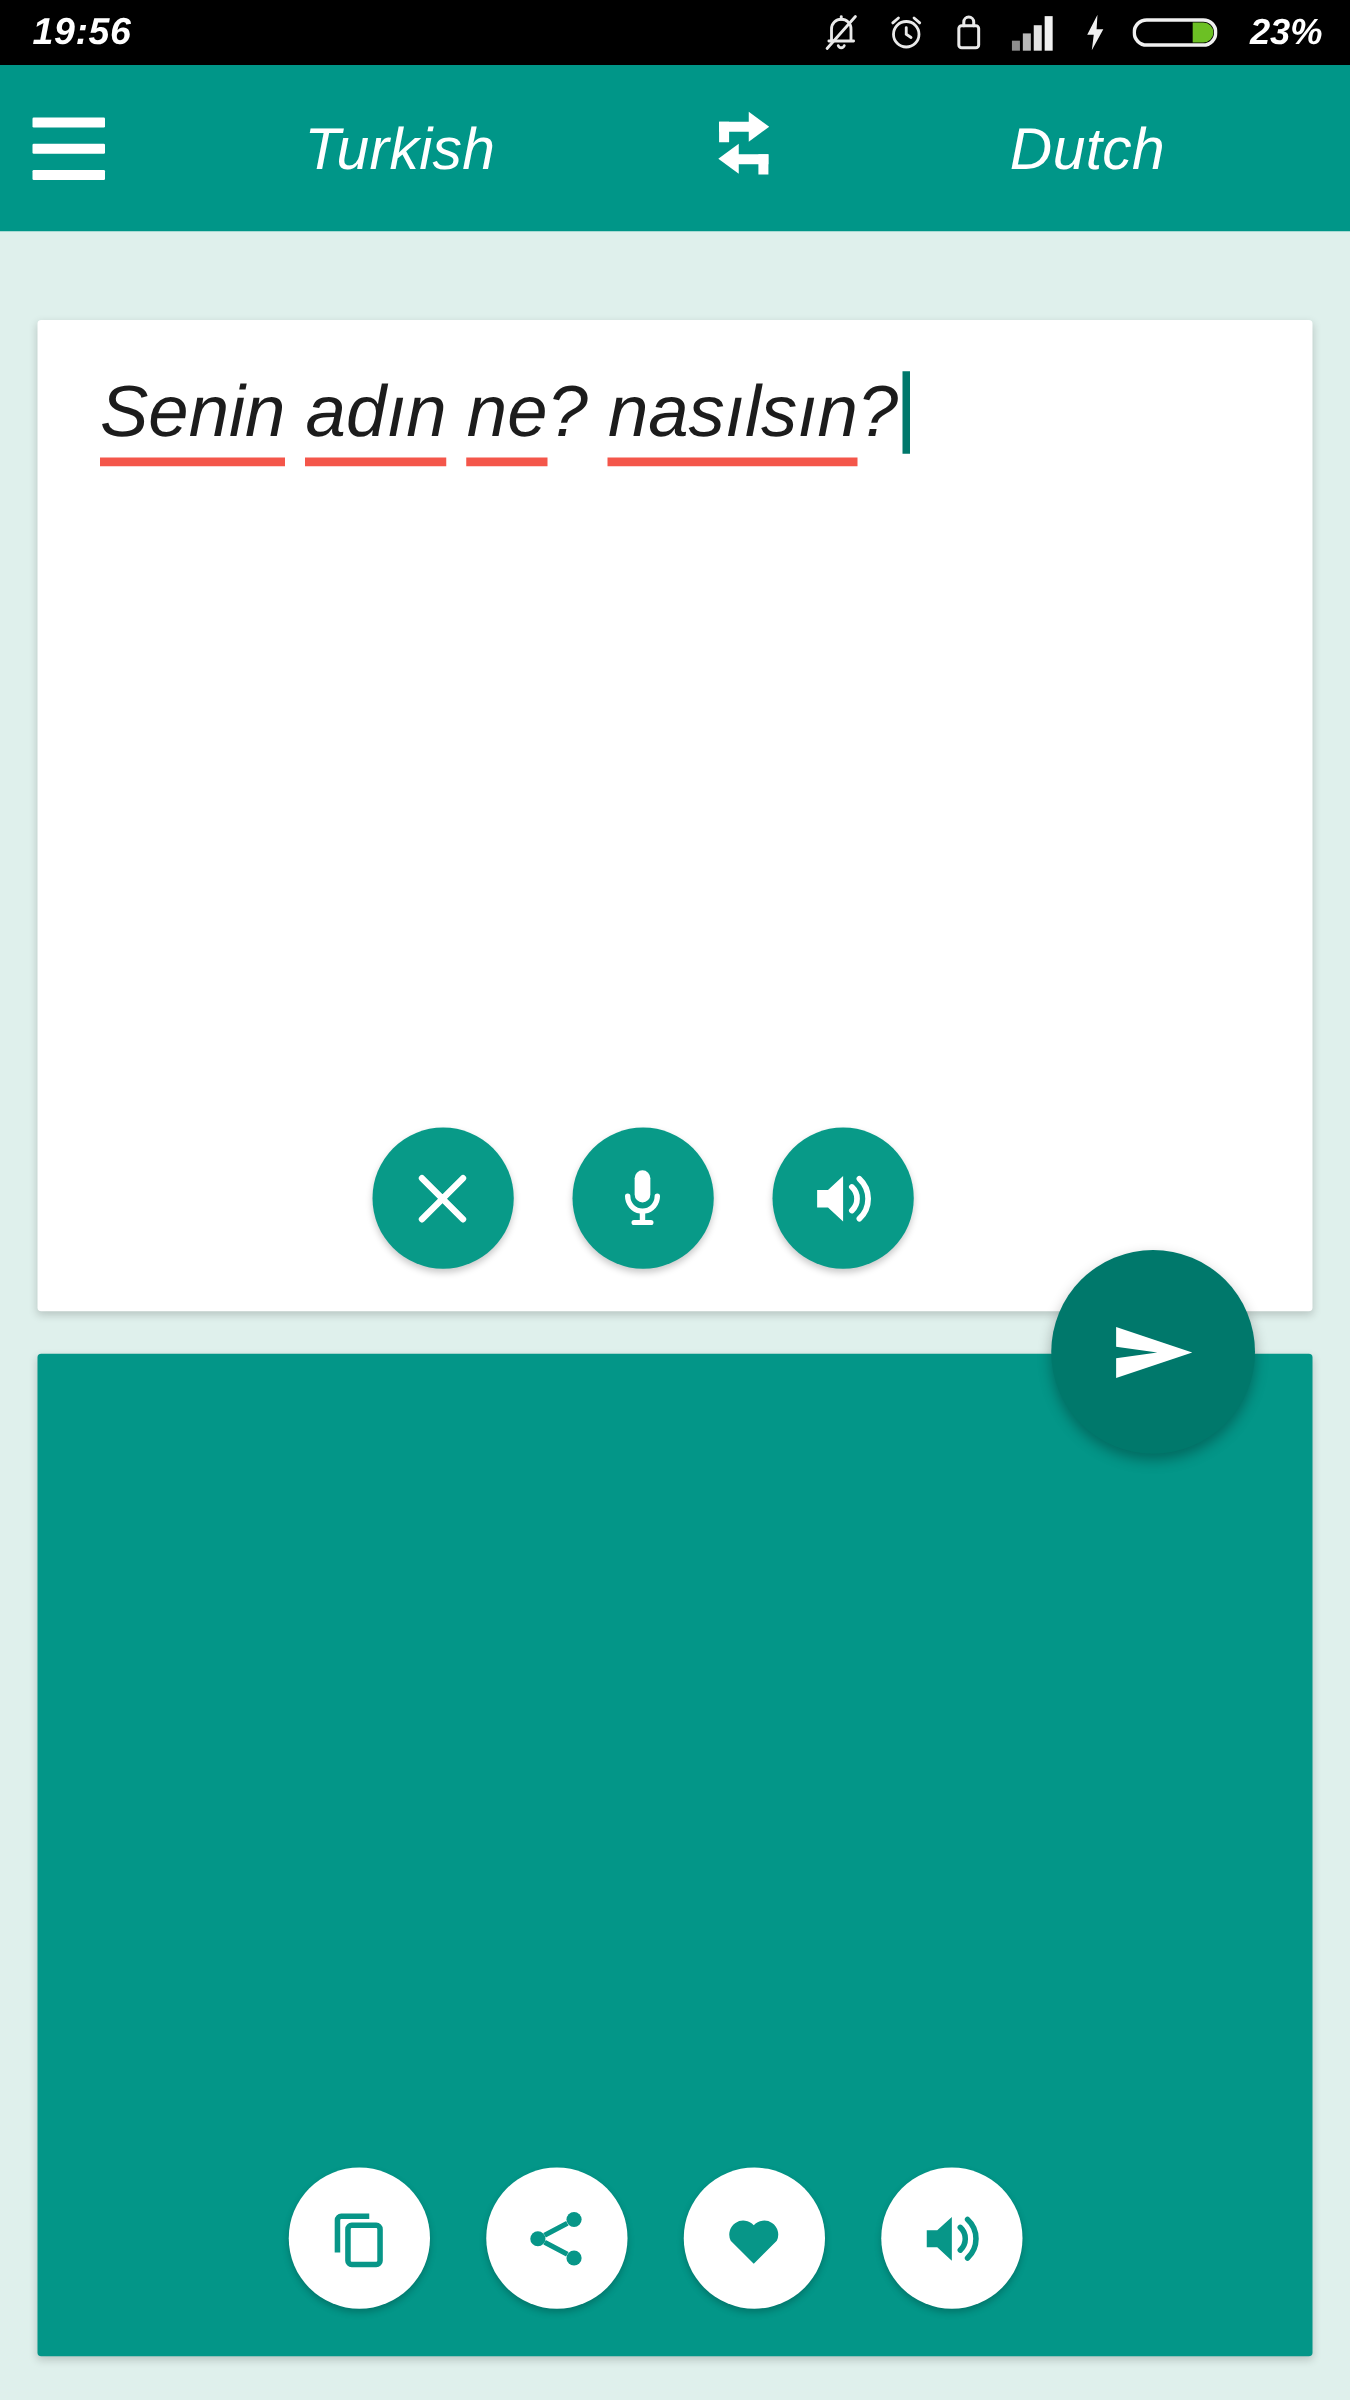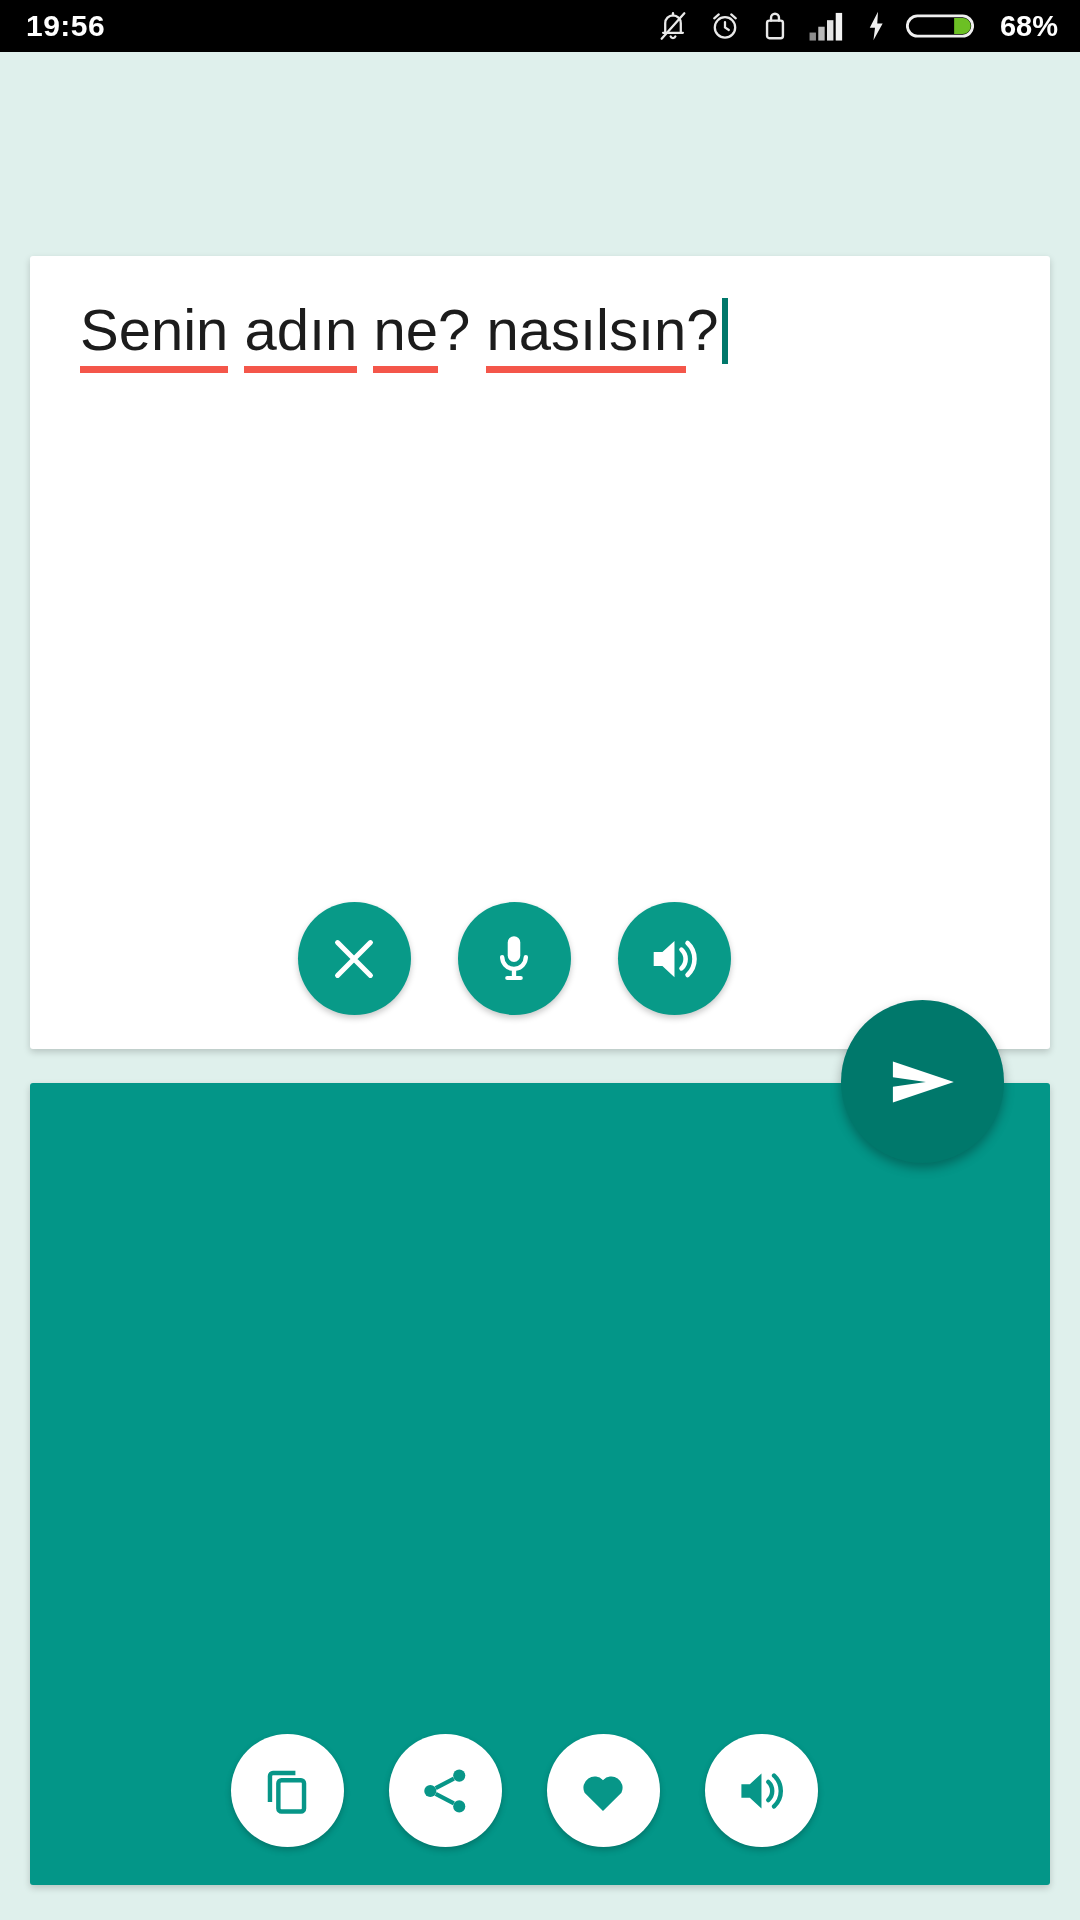--- a/index.html
+++ b/index.html
@@ -3,21 +3,21 @@
 <meta charset="utf-8">
 <title>Translator</title>
 <style>
   * { margin:0; padding:0; box-sizing:border-box; }
   html, body {
     width:1080px; height:1920px;
     background:#dff0ec;
     font-family:"Liberation Sans", sans-serif;
     overflow:hidden;
   }
-  #app { position:relative; width:923px; height:1920px; background:#dff0ec; }
+  #app { position:relative; width:923px; height:1920px; background:#dff0ec;font-style:italic; }
 
   
   .statusbar{
     position:absolute; left:0; top:0; width:1080px; height:52px;
     background:#000; display:flex; align-items:center;
     padding:0 22px 0 26px;
   }
   .status-time{
     color:#fff; font-size:30px; font-weight:bold; letter-spacing:.5px;
     font-family:"Liberation Sans", sans-serif;
@@ -151,24 +151,49 @@
 
       <svg class="sicon" width="24" height="34" viewBox="0 0 14 24">
         <path d="M8.4 2 2.6 13.3h3.7L5.2 22l6.5-11.8H7.9z" fill="#f0f0f0"></path>
       </svg>
 
       <svg class="sicon" width="68" height="34" viewBox="0 0 50 24">
         <rect x="1" y="4.6" width="48" height="14.8" rx="7.4" fill="none" stroke="#f0f0f0" stroke-width="2.1"></rect>
         <path d="M35.4 6.1h6.3a5.9 5.9 0 0 1 0 11.8h-6.3z" fill="#6cc024"></path>
       </svg>
 
-      <div class="battery-pct">68%</div>
-    </div>
-  </div>
-
+      <div class="battery-pct">23%</div>
+    </div>
+  </div>
+
+  <div class="toolbar">
+
+    <div class="hamburger">
+      <span></span>
+      <span></span>
+      <span></span>
+    </div>
+
+    <div class="lang-btn">Turkish</div>
+
+    <div class="swap-btn">
+      <svg width="74" height="74" viewBox="0 0 24 24">
+        <g fill="#ffffff">
+          <path d="M5.6 5.0h9.1v2.6H5.6z"></path>
+          <path d="M5.6 5.0h2.6v5.3H5.6z"></path>
+          <path d="M13.3 2.4 18.6 6.3l-5.3 3.9z"></path>
+          <path d="M9.3 13.4h9.1v2.6H9.3z"></path>
+          <path d="M15.8 13.4h2.6v5.3h-2.6z"></path>
+          <path d="M10.7 10.7 5.4 14.6l5.3 3.9z"></path>
+        </g>
+      </svg>
+    </div>
+
+    <div class="lang-btn">Dutch</div>
+  </div>
 
   <div class="source-card">
 
     <div class="source-text"><span class="sp">Senin</span> <span class="sp">adın</span> <span class="sp">ne</span>? <span class="sp">nasılsın</span>?<span class="caret"></span></div>
 
     <div class="source-actions">
 
       <div class="circle-btn circle-teal">
         <svg width="58" height="58" viewBox="0 0 24 24">
           <path d="M5.2 5.2 18.8 18.8M18.8 5.2 5.2 18.8" stroke="#fff" stroke-width="2.1" stroke-linecap="round" fill="none"></path>

